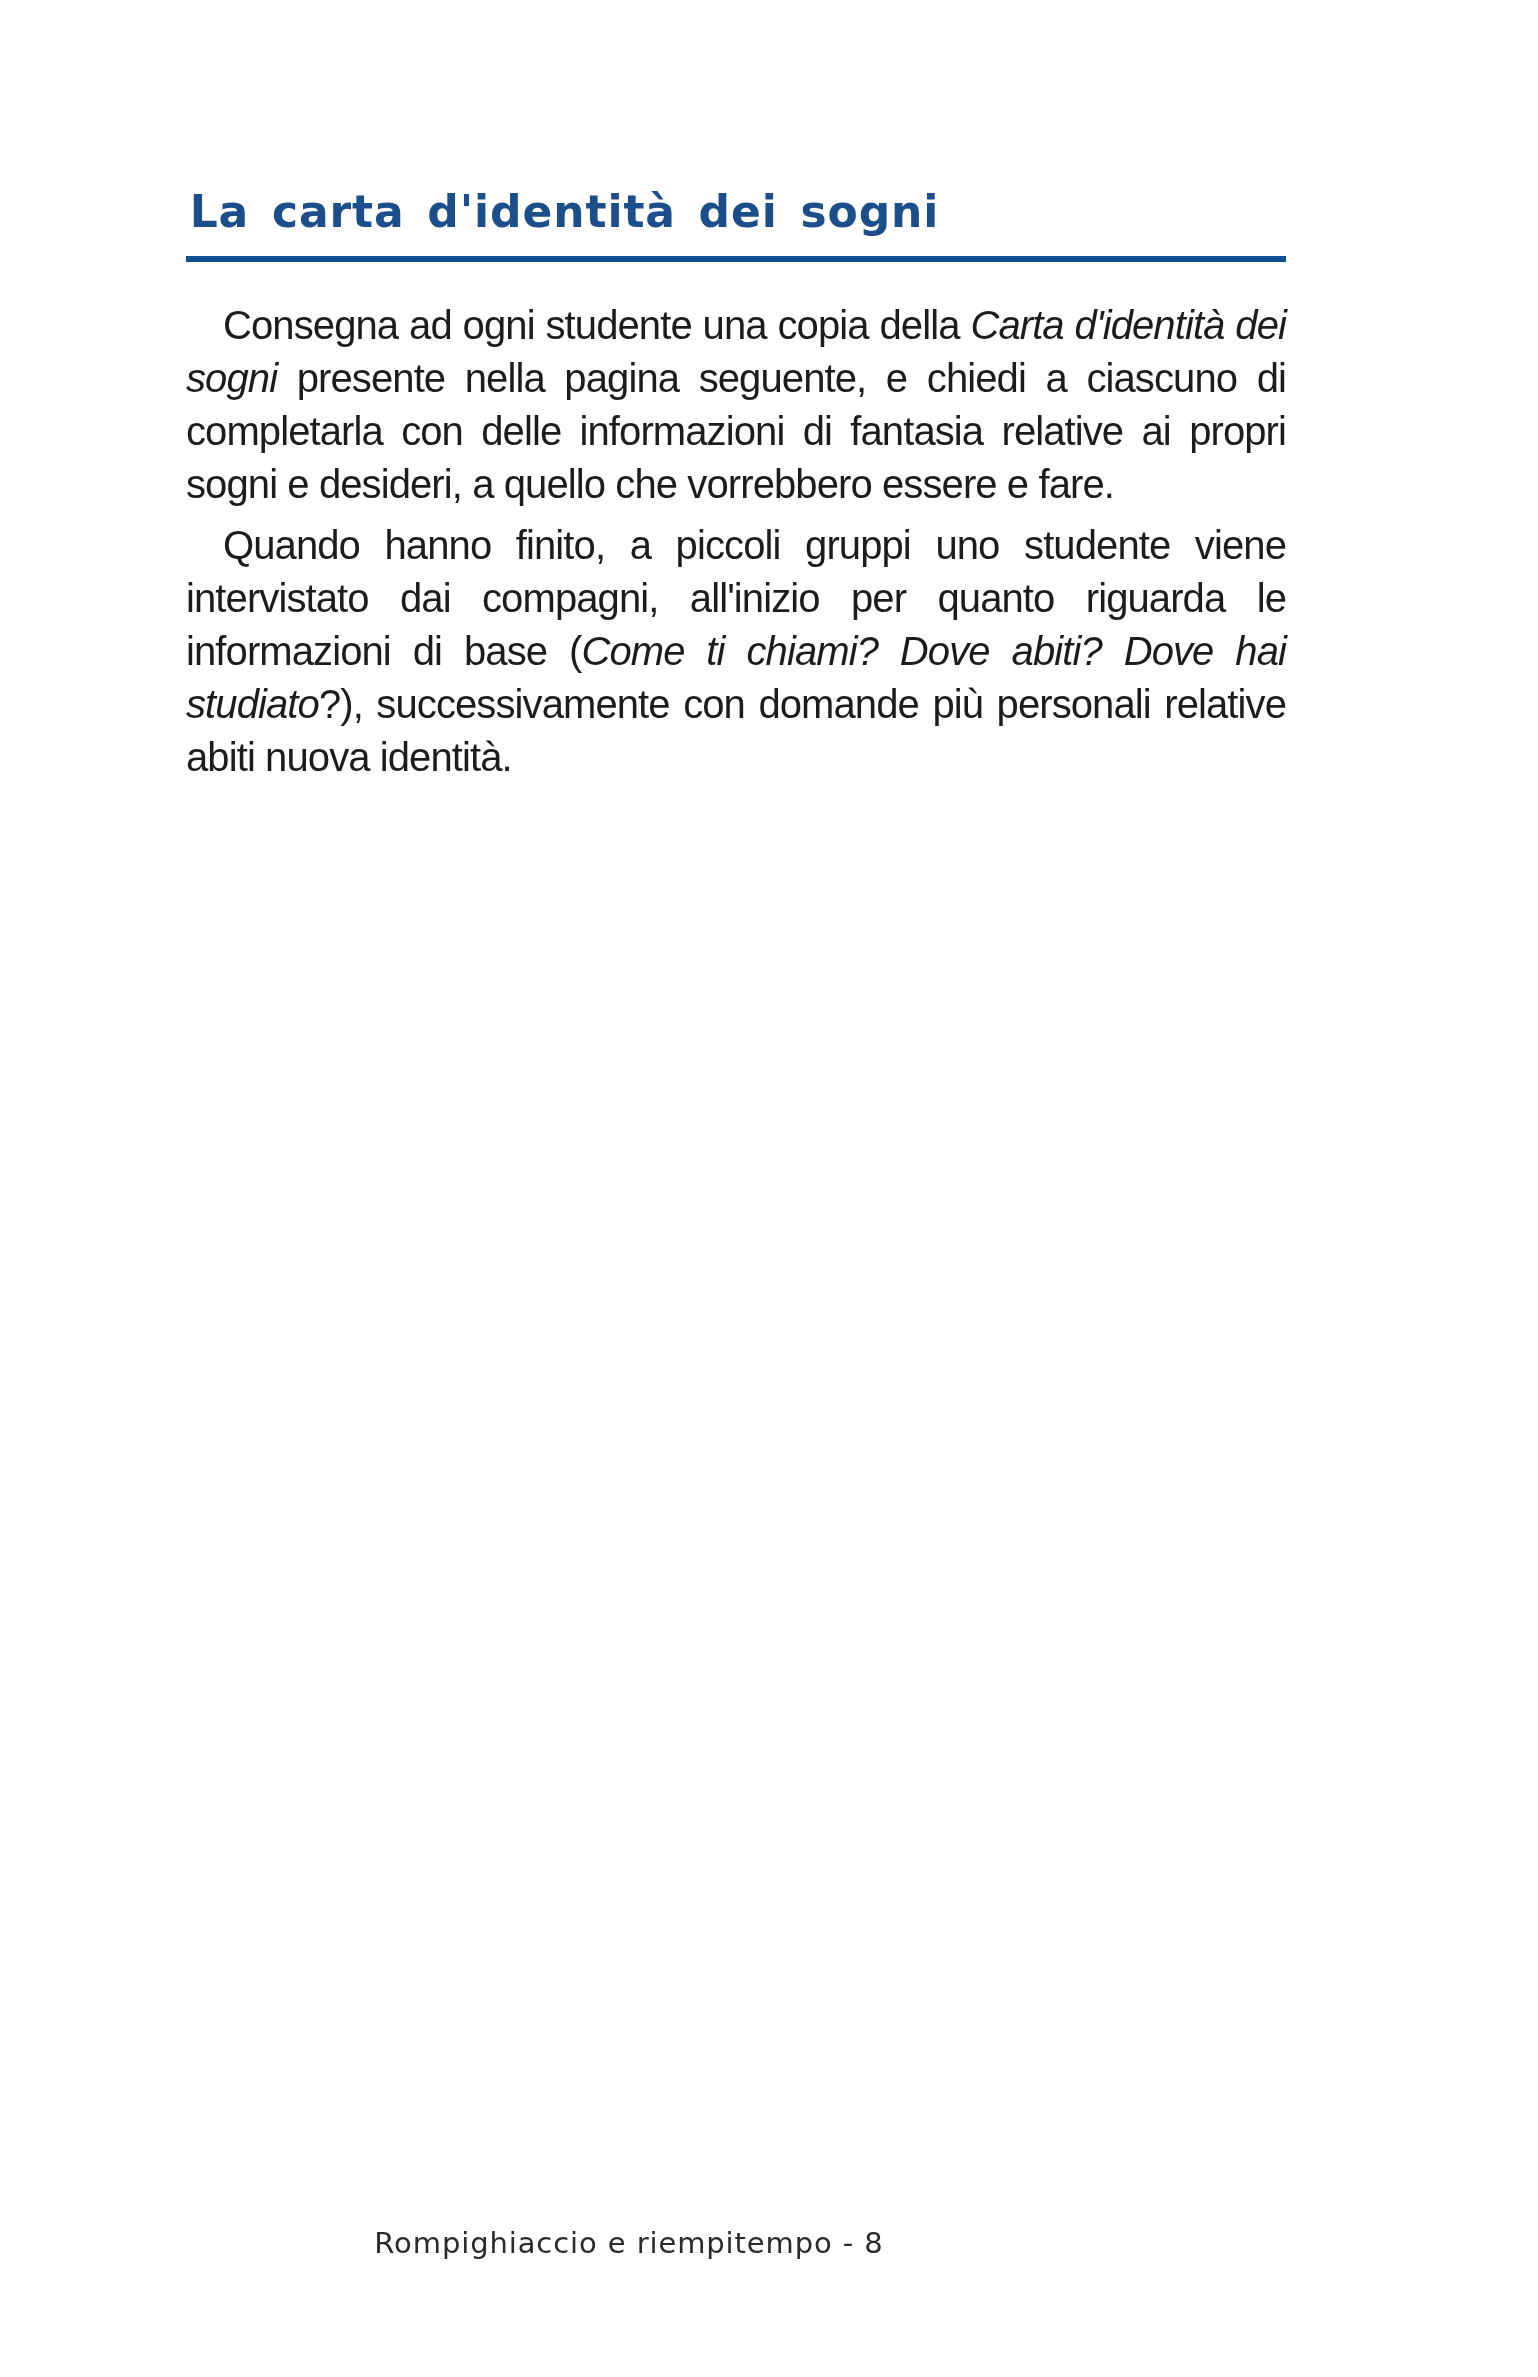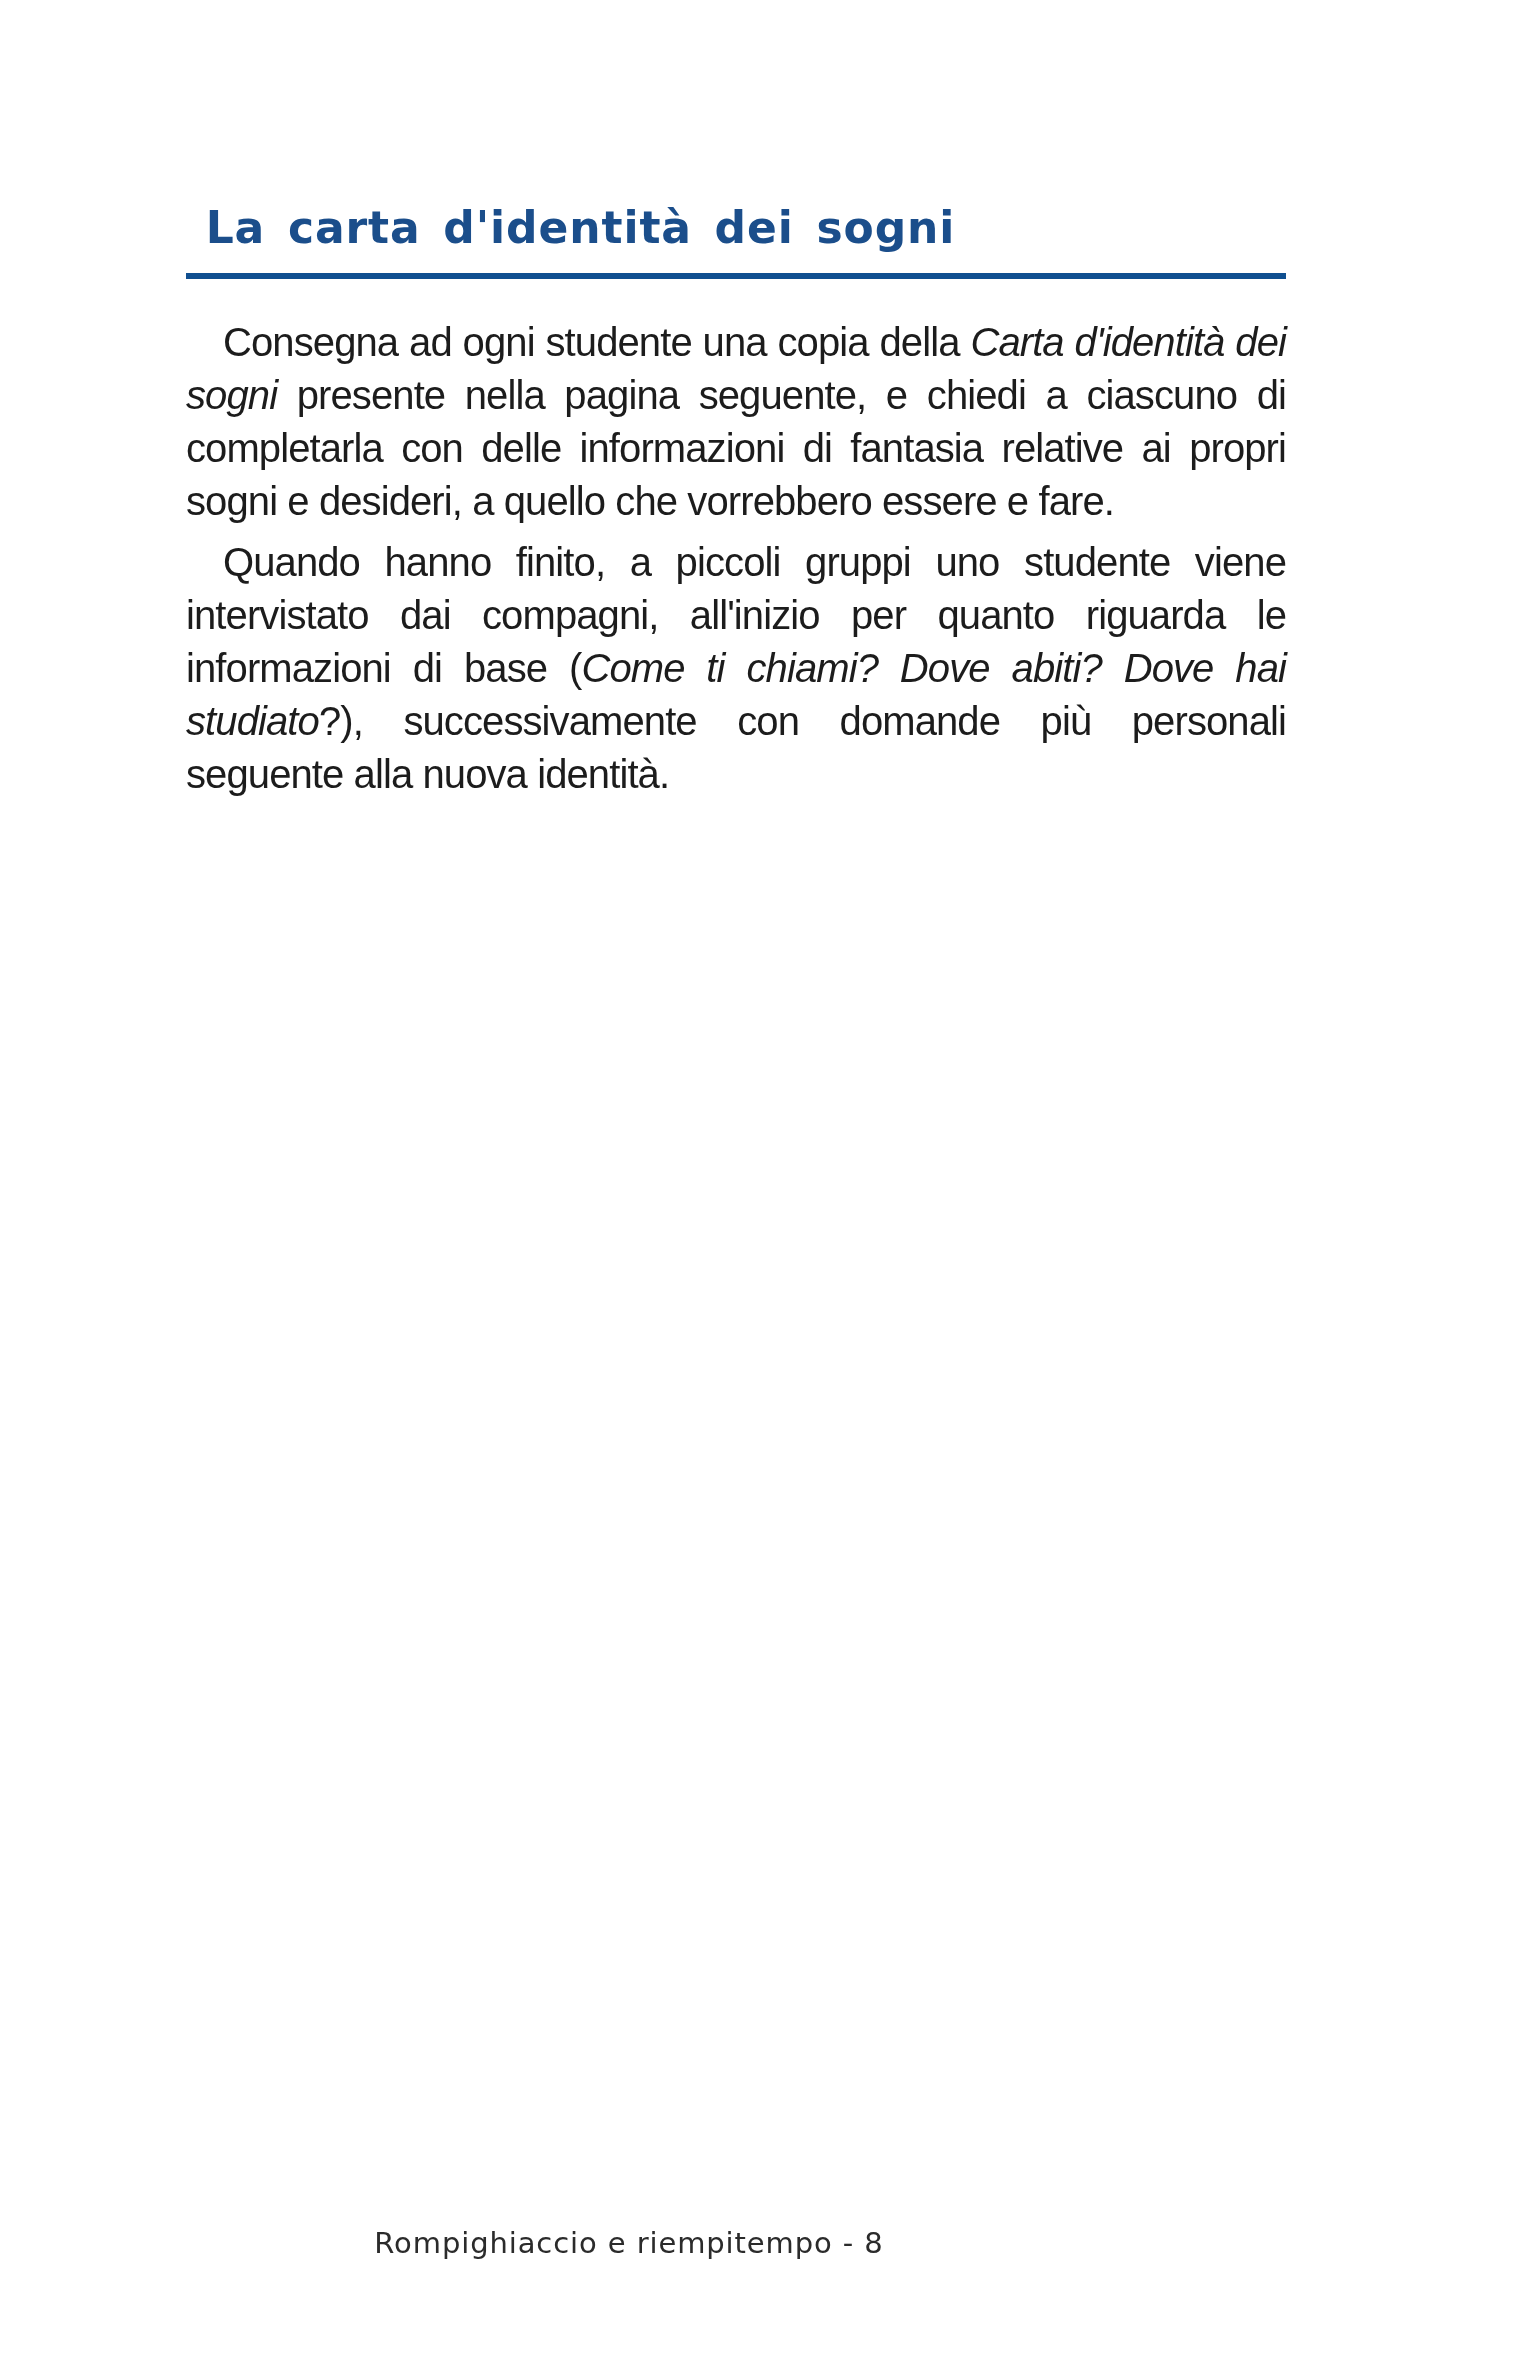--- a/index.html
+++ b/index.html
@@ -18,21 +18,21 @@
     overflow:hidden;
     font-family:"Liberation Sans", sans-serif;
   }
   .content{
     position:absolute;
     left:186px;
     top:183px;
     width:1100px;
   }
   .title{
-    margin:16px;
+    margin:0;
     padding:0 0 0 3.7px;
     font-family:"DejaVu Sans", sans-serif;
     font-weight:600;
     font-size:44px;
     line-height:58px;
     letter-spacing:0.9px;
     word-spacing:6.5px;
     color:var(--title-color);
   }
   .rule{
@@ -69,18 +69,18 @@
 </style>
 </head>
 <body>
 
 <div class="page">
   <div class="content">
     <h1 class="title">La carta d'identità dei sogni</h1>
     <div class="rule"></div>
     <div class="body-text">
         <p><span>Consegna ad ogni studente una copia della </span><span class="it">Carta d'identità dei sogni</span><span> presente nella pagina seguente, e chiedi a ciascuno di completarla con delle informazioni di fantasia relative ai propri sogni e desideri, a quello che vorrebbero essere e fare.</span></p>
-        <p><span>Quando hanno finito, a piccoli gruppi uno studente viene intervistato dai compagni, all'inizio per quanto riguarda le informazioni di base (</span><span class="it">Come ti chiami? Dove abiti? Dove hai studiato</span><span>?), successivamente con domande più personali seguente alla nuova identità.</span></p>
+        <p><span>Quando hanno finito, a piccoli gruppi uno studente viene intervistato dai compagni, all'inizio per quanto riguarda le informazioni di base (</span><span class="it">Come ti chiami? Dove abiti? Dove hai studiato</span><span>?), successivamente con domande più personali relative abiti nuova identità.</span></p>
       </div>
   </div>
   <div class="footer-line">Rompighiaccio e riempitempo - 8</div>
 </div>
 
 
 </body></html>

